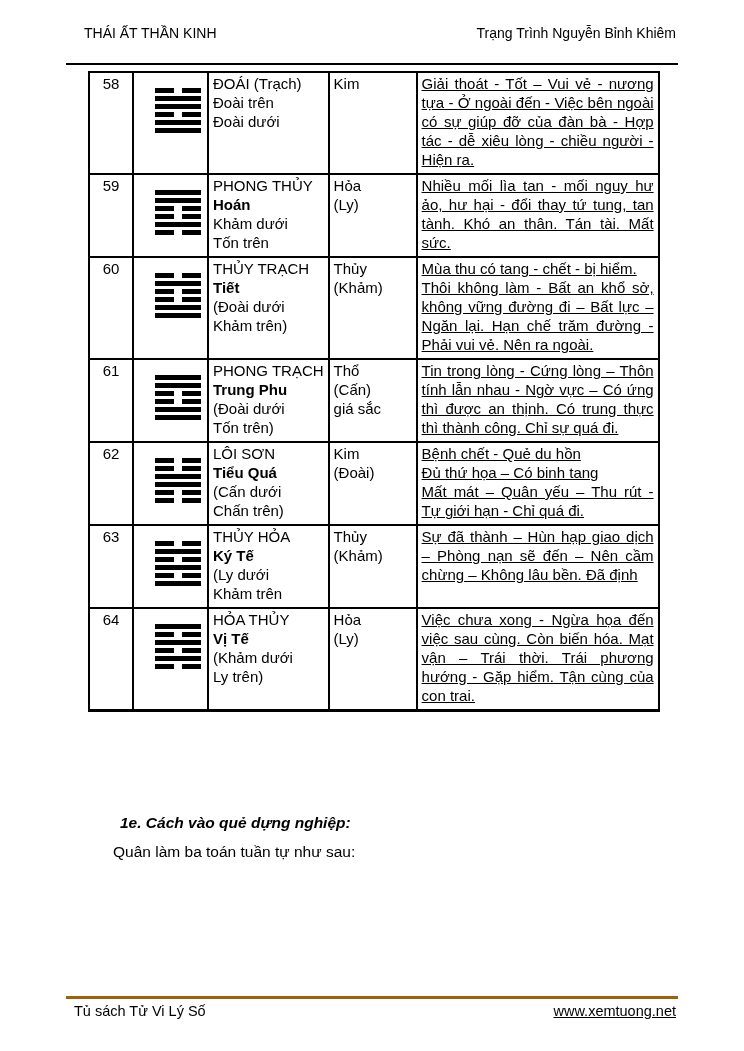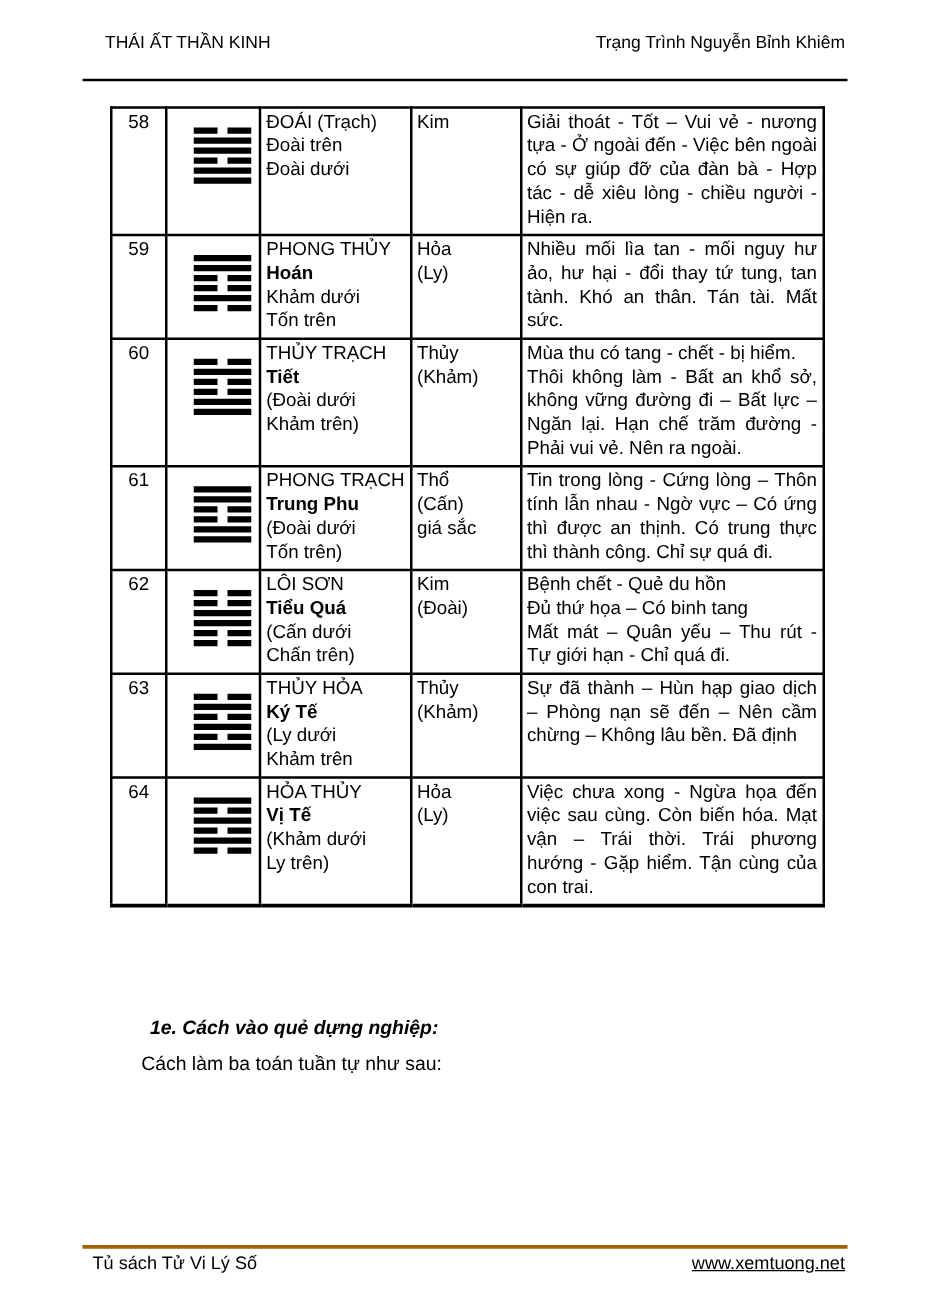--- a/index.html
+++ b/index.html
@@ -7,37 +7,37 @@
     width:744px;height:1051px;position:relative;background:#fff;color:#000;
     font-family:"Liberation Sans",sans-serif;overflow:hidden;
   }
   .header{
     position:absolute;top:25px;left:66px;right:66px;
     border-bottom:2px solid #000;
     display:flex;justify-content:space-between;align-items:flex-end;
     font-size:14px;padding:0 2px 22px 18px;
   }
   table.hextable{
-    position:absolute;top:85px;left:88px;
+    position:absolute;top:71px;left:88px;
     border-collapse:collapse;table-layout:fixed;
   }
   table.hextable td{
     border:2px solid #000;vertical-align:top;
     padding:1px 4px 4px 4px;font-size:15px;line-height:19px;
   }
   table.hextable tr:last-child td{border-bottom-width:3px;}
   td.c-num{text-align:center;padding-top:16px;}
   td.c-hex{padding:0 2px;}
   .hexagram{width:46px;margin:14px 2px 0 auto;}
   .hexline{height:5px;background:#000;margin-bottom:3px;}
   .hexline.broken{background:none;display:flex;justify-content:space-between;}
   .hexline.broken::before,.hexline.broken::after{content:"";width:19px;height:5px;background:#000;}
   td.c-name div{white-space:nowrap;}
   td.c-name .b{font-weight:bold;}
-  td.c-desc p{margin:0;}
+  td.c-desc p{margin:0;text-decoration:underline;}
   td.c-desc p.just{text-align:justify;}
   .section{position:absolute;top:812px;left:66px;right:66px;font-size:15.5px;line-height:22px;}
   .section .heading{font-weight:bold;font-style:italic;margin:0 0 0 54px;}
   .section p{margin:7px 0 0 0;text-indent:47px;text-align:justify;}
   .footer{
     position:absolute;top:996px;left:66px;right:66px;
     border-top:3px solid #a16207;padding:4px 2px 0 8px;
     display:flex;justify-content:space-between;align-items:flex-start;
     font-size:14.5px;
   }
@@ -243,19 +243,19 @@
         </td>
         <td class="c-desc">
           <p class="just">Việc chưa xong - Ngừa họa đến việc sau cùng. Còn biến hóa. Mạt vận – Trái thời. Trái phương hướng - Gặp hiểm. Tận cùng của con trai.</p>
         </td>
       </tr>
     </tbody>
 </table>
 
 <div class="section">
   <div class="heading">1e. Cách vào quẻ dựng nghiệp:</div>
-  <p>Cách làm ba toán tuần tự như sau:</p>
+  <p>Quân làm ba toán tuần tự như sau:</p>
 </div>
 
 <div class="footer">
   <span>Tủ sách Tử Vi Lý Số</span>
   <span class="link">www.xemtuong.net</span>
 </div>
 
 </body></html>

